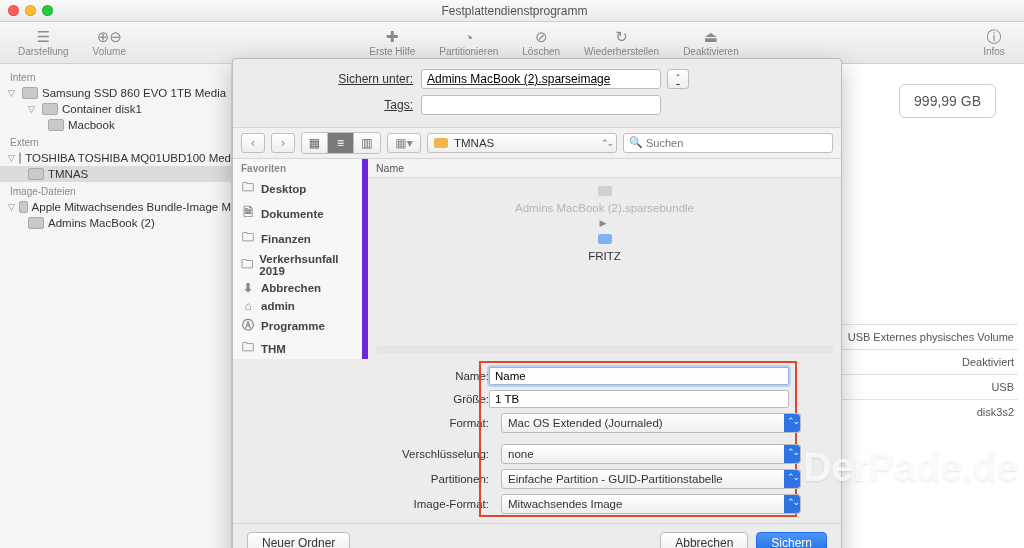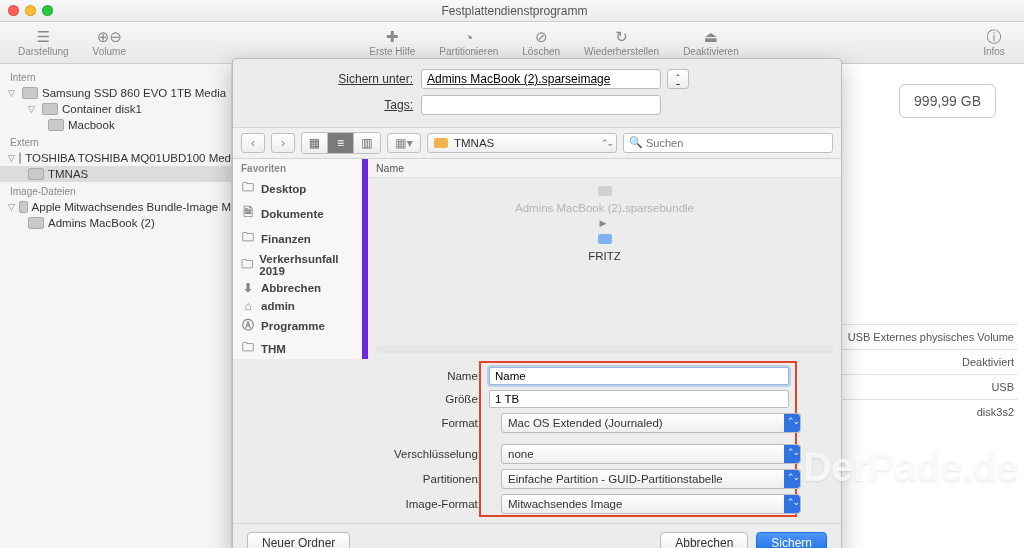--- a/index.html
+++ b/index.html
@@ -70,21 +70,21 @@
 .frow { display:flex; align-items:center; gap:6px; padding:2px 8px; font-size:11.5px;flex-direction:column; }
 .frow.dim { color:#b5b5b5; }
 .frow .tri2 { width:10px; color:#888; font-size:9px; }
 .frow .fld { width:14px; height:10px; background:#7fb3ef; border-radius:2px; }
 .frow.dim .fld { background:#d0d0d0; }
 .scrollind { height:8px; margin:0 8px 6px; border-radius:4px; background:#e4e4e4; }
 
 .sp-form { padding:8px 16px 4px; position:relative; }
 .hl { position:absolute; border:2px solid #e1462b; pointer-events:none; }
 .frow2 { display:flex; align-items:center; margin-bottom:5px; }
-.frow2 label { width:240px; text-align:right; padding-right:8px; font-size:11.5px; color:#333; }
+.frow2 label { width:240px; text-align:right; font-size:11.5px; color:#333; }
 .frow2 .ctrl { flex:0 0 300px; position:relative; }
 .txtf { width:100%; border:1px solid #9ab6d6; border-radius:2px; padding:2px 5px; font-size:11.5px; background:#fff; box-shadow:0 0 0 2px rgba(100,160,230,.35); }
 .txtf.plain { border:1px solid #bcbcbc; box-shadow:none; }
 .selc { width:100%; height:20px; border:1px solid #bcbcbc; border-radius:3px; background:linear-gradient(#fff,#eee); padding:0 20px 0 6px; font-size:11.5px; display:flex; align-items:center; position:relative;margin-left:12px; }
 .selc::after { content:""; position:absolute; right:0; top:0; bottom:0; width:16px; background:#2f72e4; border-radius:0 3px 3px 0; }
 .selc::before { content:"⌃⌄"; position:absolute; right:2px; top:2px; font-size:9px; color:#fff; z-index:1; letter-spacing:-2px; }
 
 .sp-foot { display:flex; align-items:center; padding:8px 14px; border-top:1px solid #d4d4d4; gap:8px; }
 .btn { height:22px; padding:0 14px; border:1px solid #bcbcbc; border-radius:4px; background:linear-gradient(#fff,#eee); font-size:12px; display:flex; align-items:center; }
 .btn.primary { background:linear-gradient(#4f95f7,#1c6fe8); color:#fff; border-color:#1c6fe8; }

